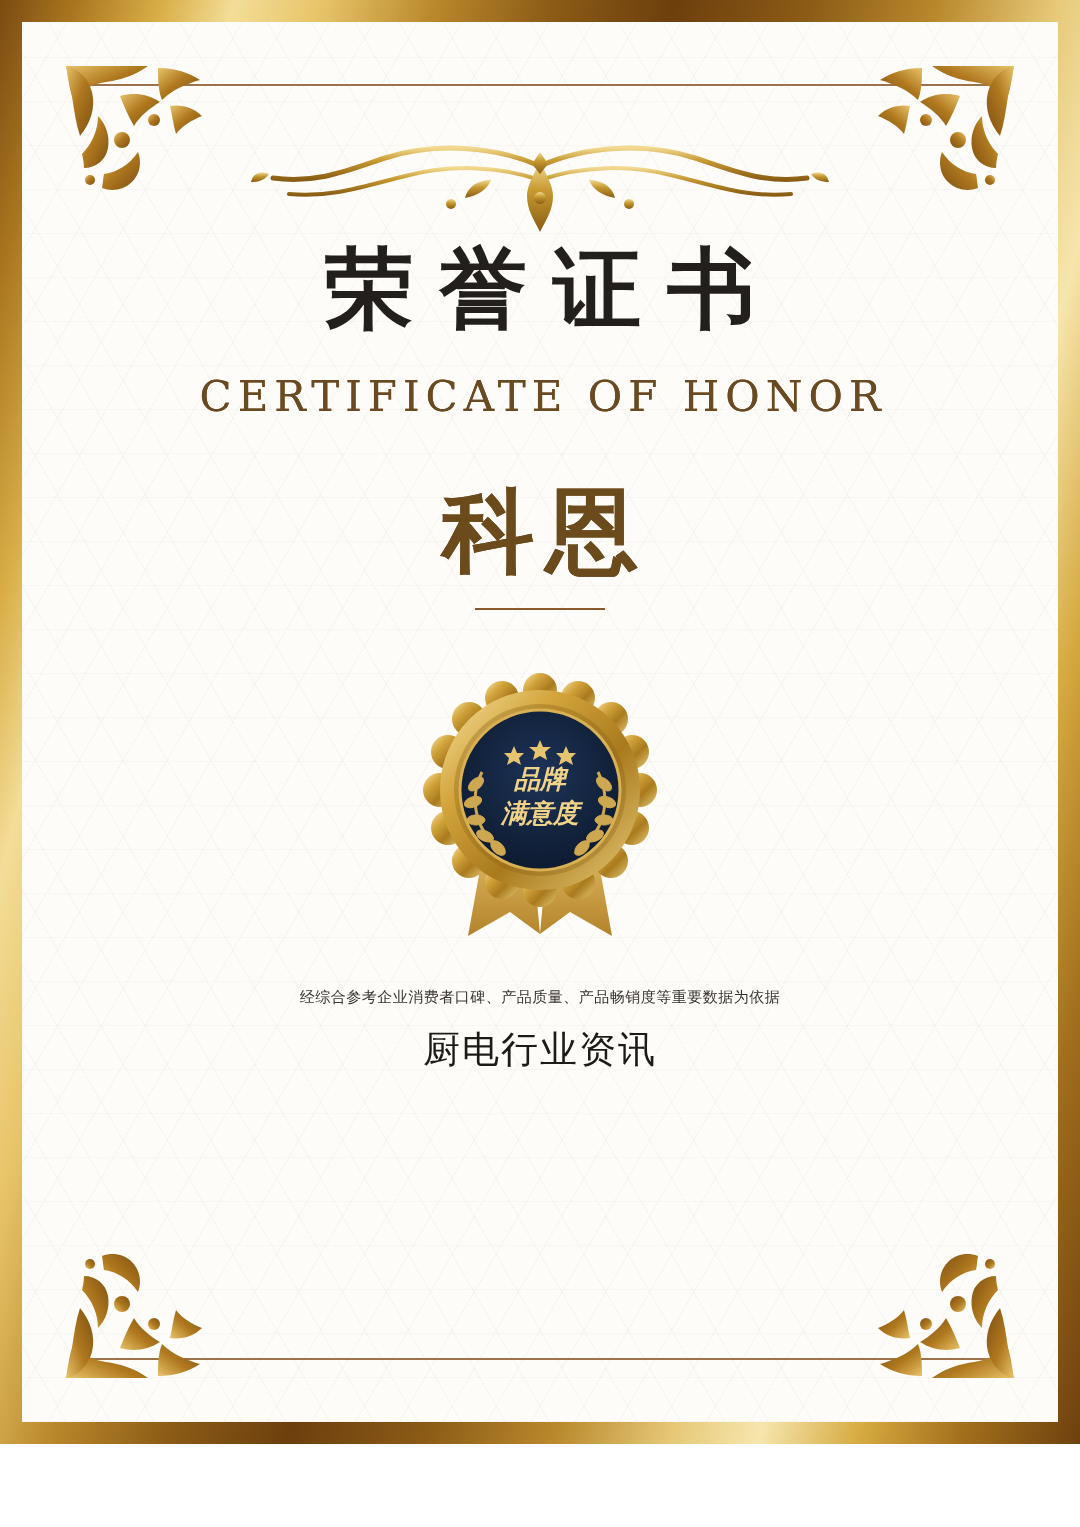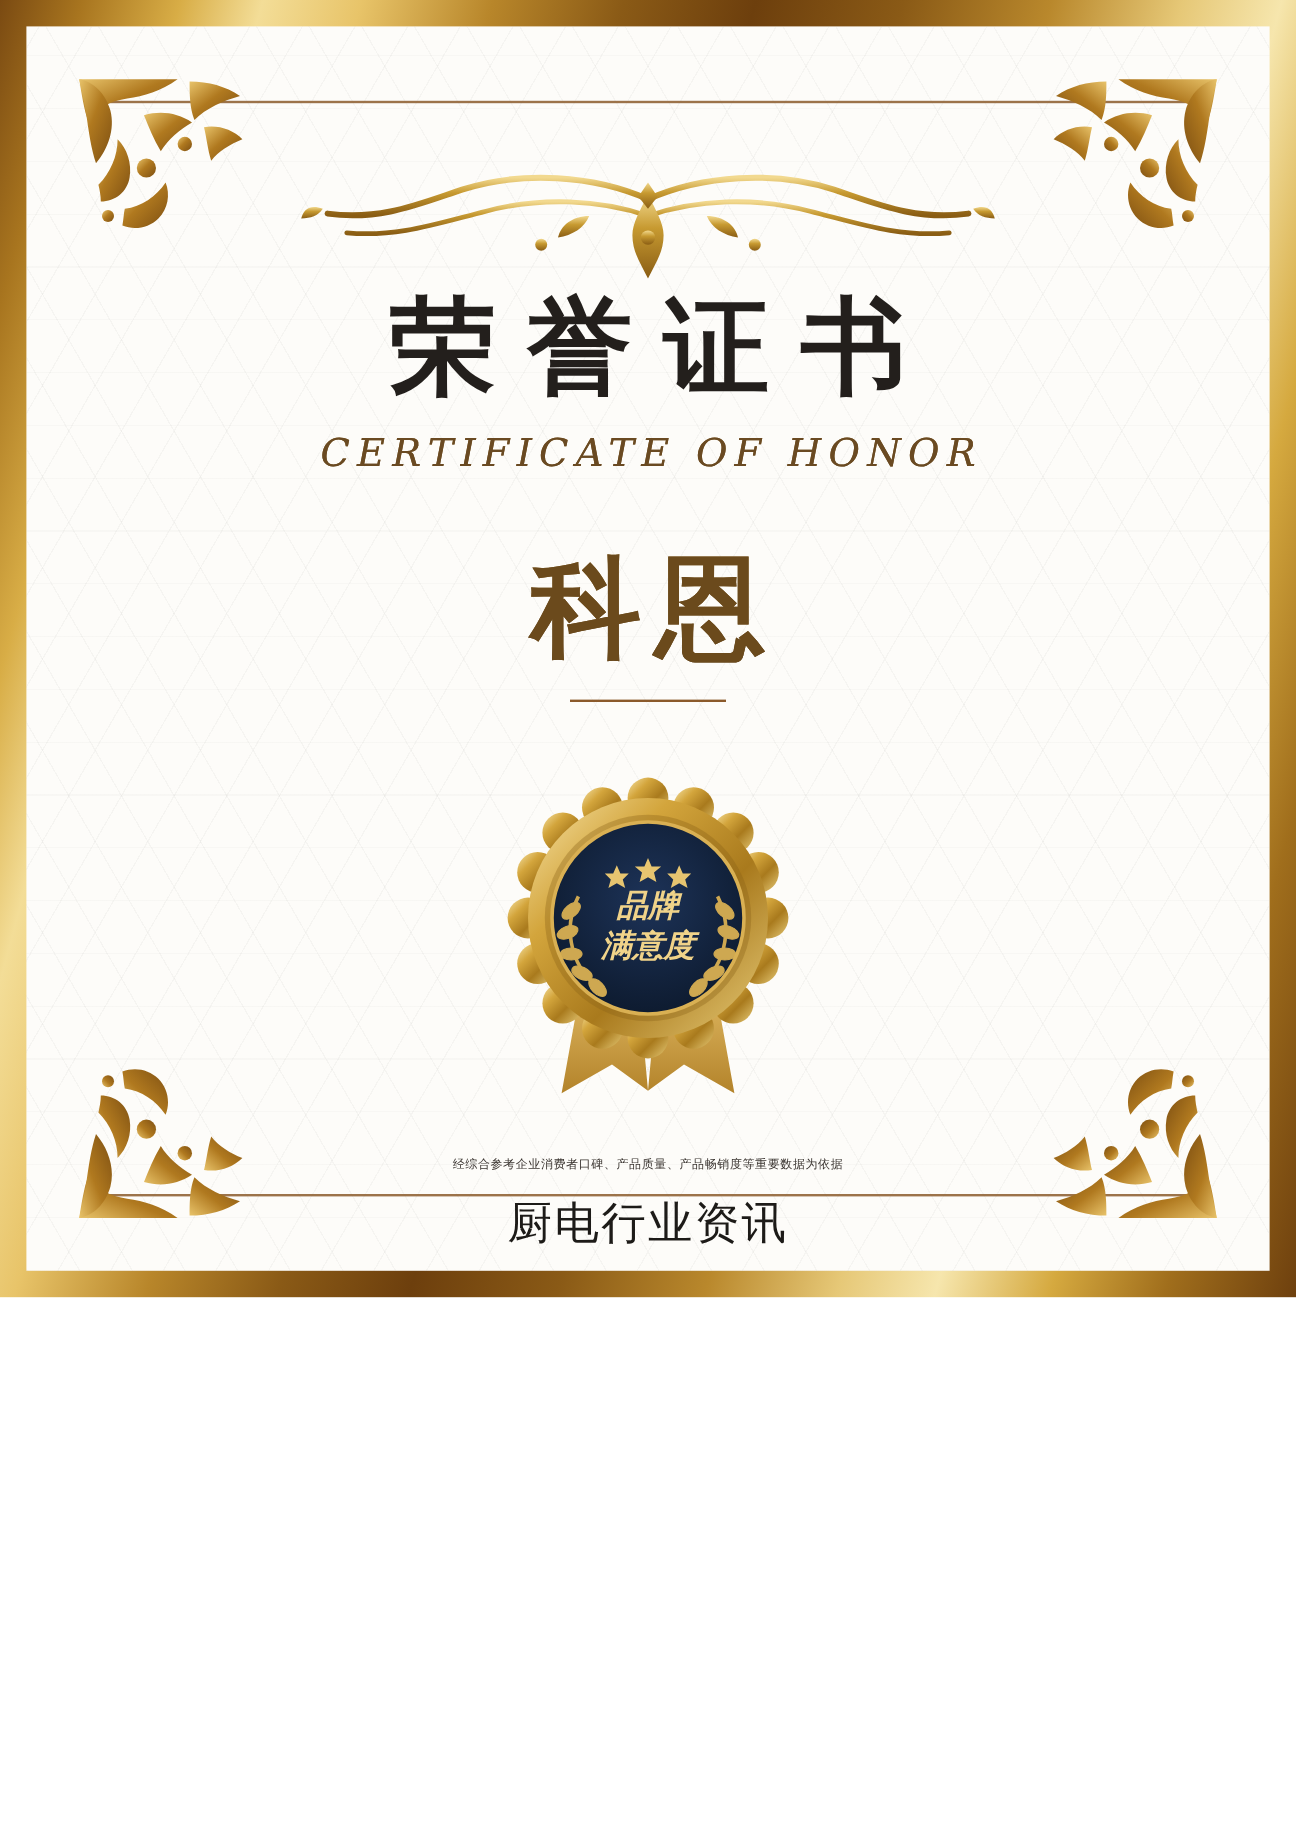--- a/index.html
+++ b/index.html
@@ -11,21 +11,21 @@
     width: 1080px;
     height: 1527px;
     font-family: "Liberation Sans", sans-serif;
     overflow: hidden;
   }
 
   
   .certificate {
     position: relative;
     width: 1080px;
-    height: 1081px;
+    height: 1444px;
     box-sizing: border-box;
     background:
       linear-gradient(105deg,
         #7a4a12 0%,
         #a8751f 5%,
         #d8ad46 11%,
         #f3dd97 16%,
         #e8c469 22%,
         #b8862a 30%,
         #8a5a16 38%,
@@ -103,30 +103,29 @@
     font-family: "DejaVu Serif", "Liberation Serif", serif;
     font-size: 88px;
     font-weight: bold;
     letter-spacing: 26px;
     text-indent: 26px;
     color: #231f1c;
     line-height: 1;
   }
 
   .title-en {
-    margin-top: 26px;
+    margin-top: 40px;
     font-family: "DejaVu Serif", "Liberation Serif", serif;
-    font-size: 32px;
+    font-size: 42px;
     letter-spacing: 6px;
     text-indent: 6px;
     color: #6a4a22;
     background: linear-gradient(180deg, #8a6427 0%, #5e3f16 100%);
     -webkit-background-clip: text;
     background-clip: text;
-    font-style: italic;
   }
 
   .recipient {
     margin-top: 62px;
     font-family: "DejaVu Serif", "Liberation Serif", serif;
     font-size: 92px;
     font-weight: bold;
     letter-spacing: 12px;
     text-indent: 12px;
     color: #6b4a1c;
@@ -163,21 +162,21 @@
     font-style: italic;
   }
 
   
   .footer {
     margin-top: 40px;
     text-align: center;
   }
   .footer-note {
     font-family: Liberation Mono, monospace;
-    font-size: 10px;
+    font-size: 15px;
     color: #3a3430;
     letter-spacing: .5px;
   }
   .footer-org {
     margin-top: 18px;
     font-family: "DejaVu Sans", "Liberation Sans", sans-serif;
     font-size: 37px;
     color: #1d1b18;
     letter-spacing: 2px;
   }

